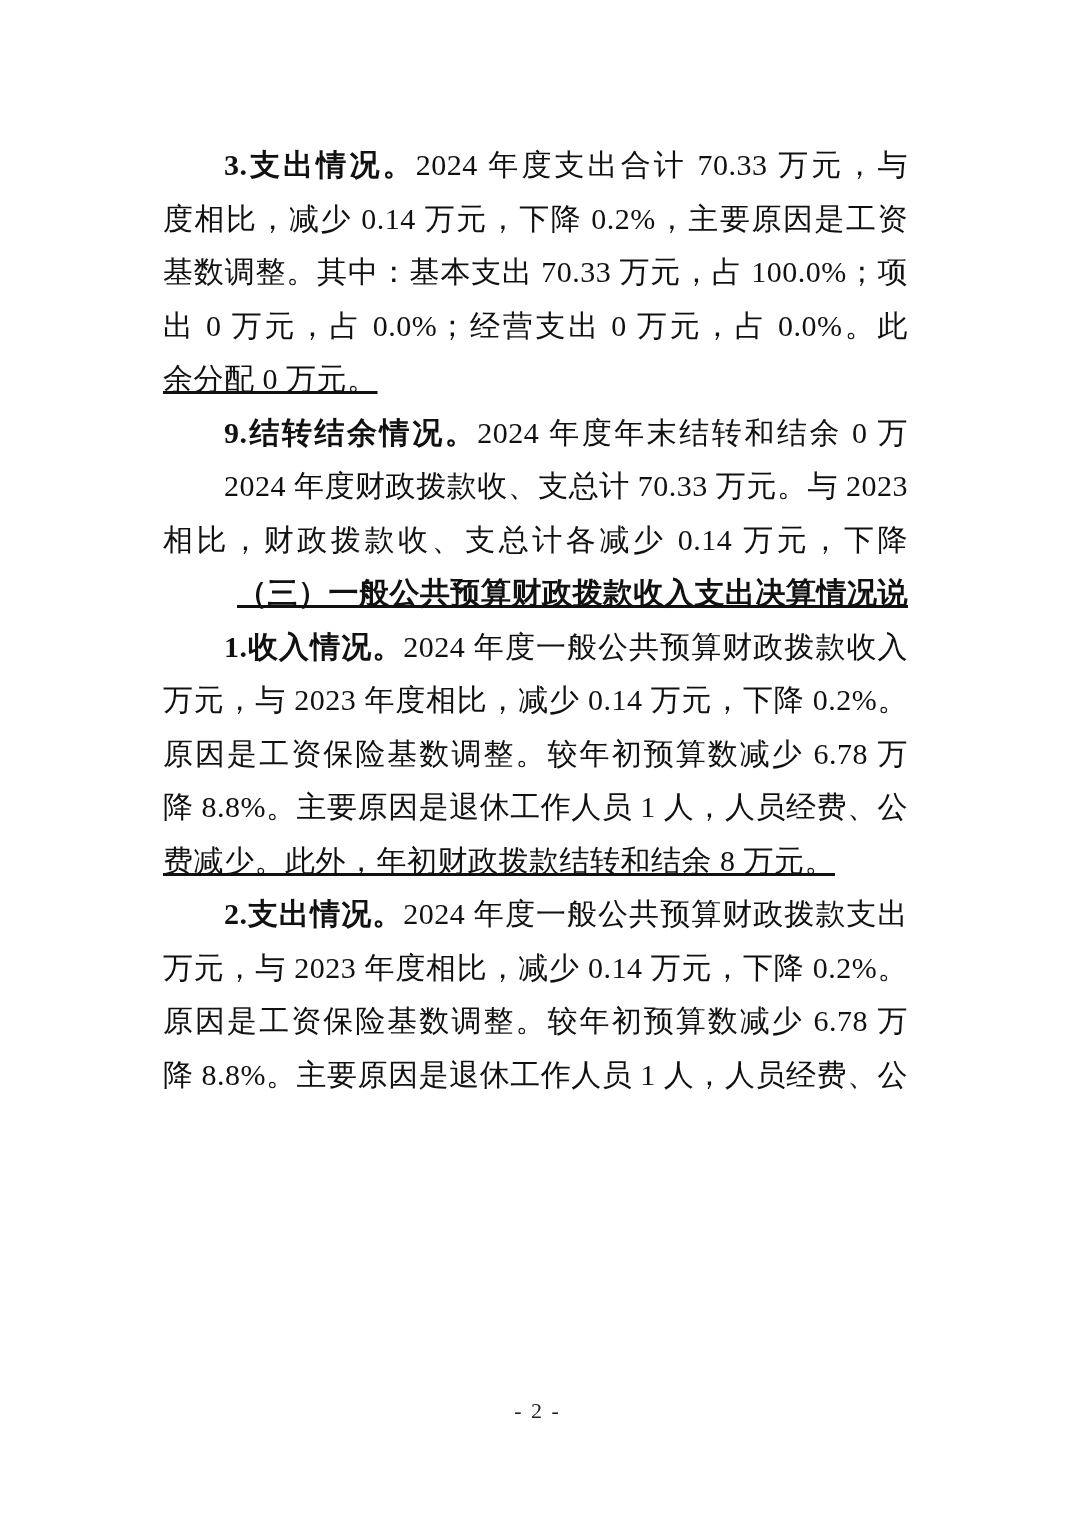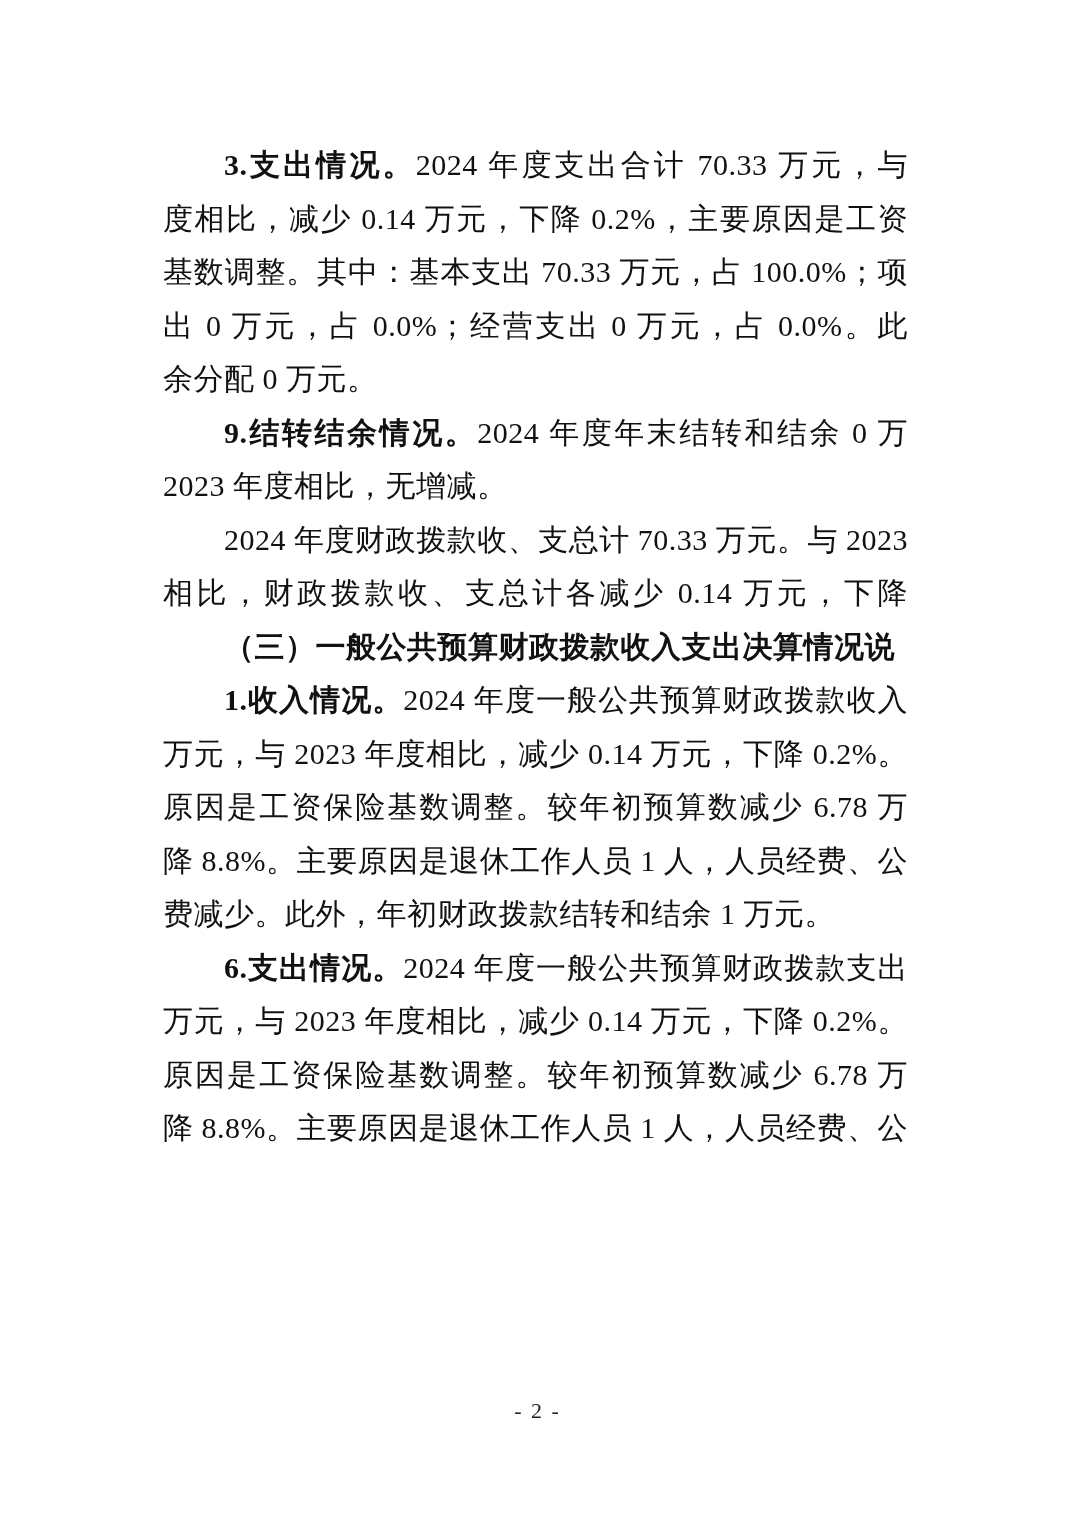--- a/index.html
+++ b/index.html
@@ -28,22 +28,23 @@
     font-size: 30px;
     line-height: 53.5px;
     letter-spacing: 0.5px;
     text-align: justify;
     text-align-last: justify;
     white-space: normal;
     overflow: hidden;
     height: 53.5px;
   }
   .line.last {
-    text-align: left;
+    text-align: right;
     text-align-last: left;
+    text-decoration: underline;
   }
   .line.indent { padding-left: 61px; }
   .line b { font-weight: 700; margin-top: 40px; }
   .page-footer {
     position: absolute;
     left: 0; top: 1398px;
     width: 1075px;
     text-align: center;
     font-size: 22px;
     letter-spacing: 2px;
@@ -56,35 +57,34 @@
 <div class="page">
   <div class="doc-body">
 
     <div class="line indent"><b>3.支出情况。</b><span>2024 年度支出合计 70.33 万元，与 2023 年</span></div>
     <div class="line"><b></b><span>度相比，减少 0.14 万元，下降 0.2%，主要原因是工资保险</span></div>
     <div class="line"><b></b><span>基数调整。其中：基本支出 70.33 万元，占 100.0%；项目支</span></div>
     <div class="line"><b></b><span>出 0 万元，占 0.0%；经营支出 0 万元，占 0.0%。此外，结</span></div>
     <div class="line last"><b></b><span>余分配 0 万元。</span></div>
 
     <div class="line indent"><b>9.结转结余情况。</b><span>2024 年度年末结转和结余 0 万元，与</span></div>
-    <div class="line last"><b></b><span>2023 年度相比，无增减。</span></div>
 
 
     <div class="line indent"><b></b><span>2024 年度财政拨款收、支总计 70.33 万元。与 2023 年</span></div>
     <div class="line"><b></b><span>相比，财政拨款收、支总计各减少 0.14 万元，下降 0.2%。</span></div>
 
     <div class="line indent last"><b>（三）一般公共预算财政拨款收入支出决算情况说明</b><span></span></div>
 
     <div class="line indent"><b>1.收入情况。</b><span>2024 年度一般公共预算财政拨款收入 70.33</span></div>
     <div class="line"><b></b><span>万元，与 2023 年度相比，减少 0.14 万元，下降 0.2%。主要</span></div>
     <div class="line"><b></b><span>原因是工资保险基数调整。较年初预算数减少 6.78 万元，下</span></div>
     <div class="line"><b></b><span>降 8.8%。主要原因是退休工作人员 1 人，人员经费、公用经</span></div>
-    <div class="line last"><b></b><span>费减少。此外，年初财政拨款结转和结余 1 万元。</span></div>
+    <div class="line last"><b></b><span>费减少。此外，年初财政拨款结转和结余 8 万元。</span></div>
 
-    <div class="line indent"><b>6.支出情况。</b><span>2024 年度一般公共预算财政拨款支出 70.33</span></div>
+    <div class="line indent"><b>2.支出情况。</b><span>2024 年度一般公共预算财政拨款支出 70.33</span></div>
     <div class="line"><b></b><span>万元，与 2023 年度相比，减少 0.14 万元，下降 0.2%。主要</span></div>
     <div class="line"><b></b><span>原因是工资保险基数调整。较年初预算数减少 6.78 万元，下</span></div>
     <div class="line"><b></b><span>降 8.8%。主要原因是退休工作人员 1 人，人员经费、公用经</span></div>
 
   </div>
 
   <div class="page-footer">- 2 -</div>
 </div>
 
 </body></html>

